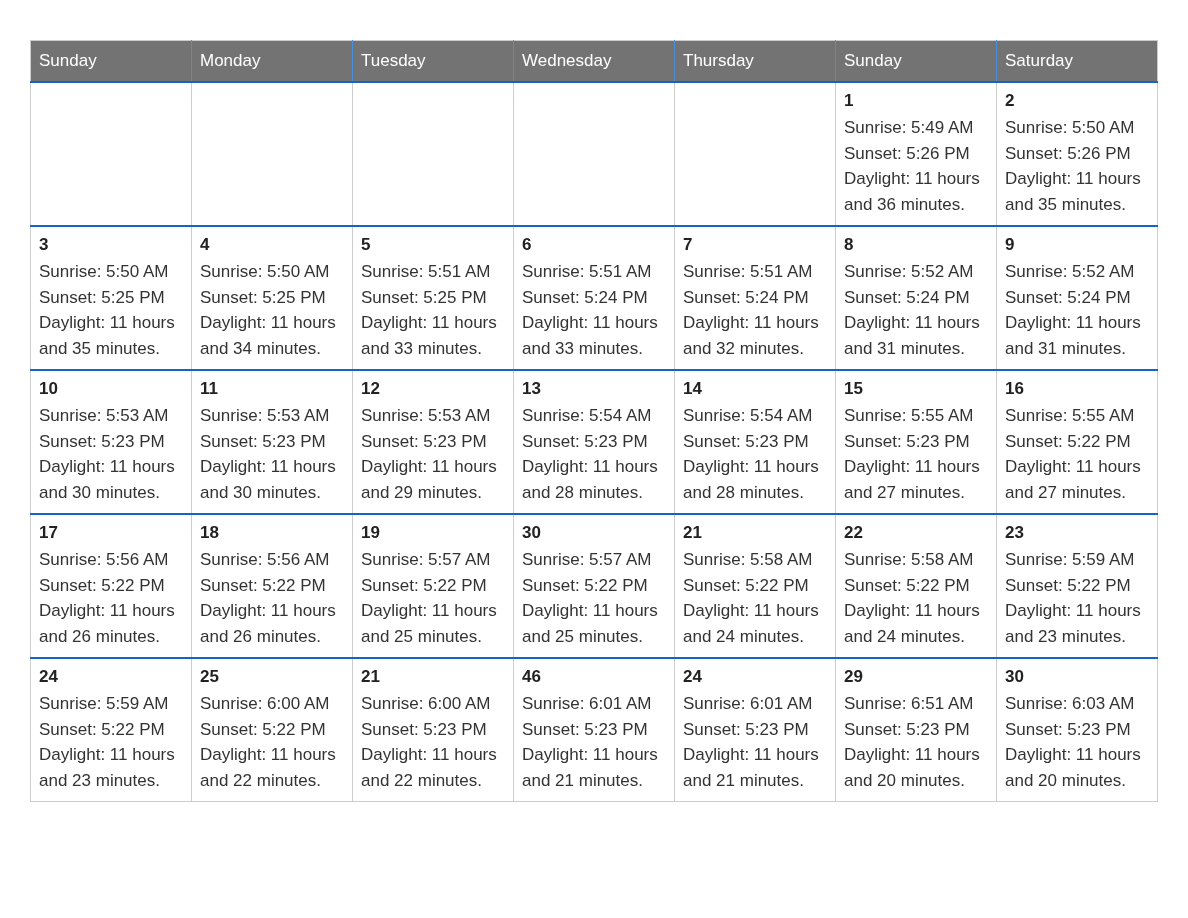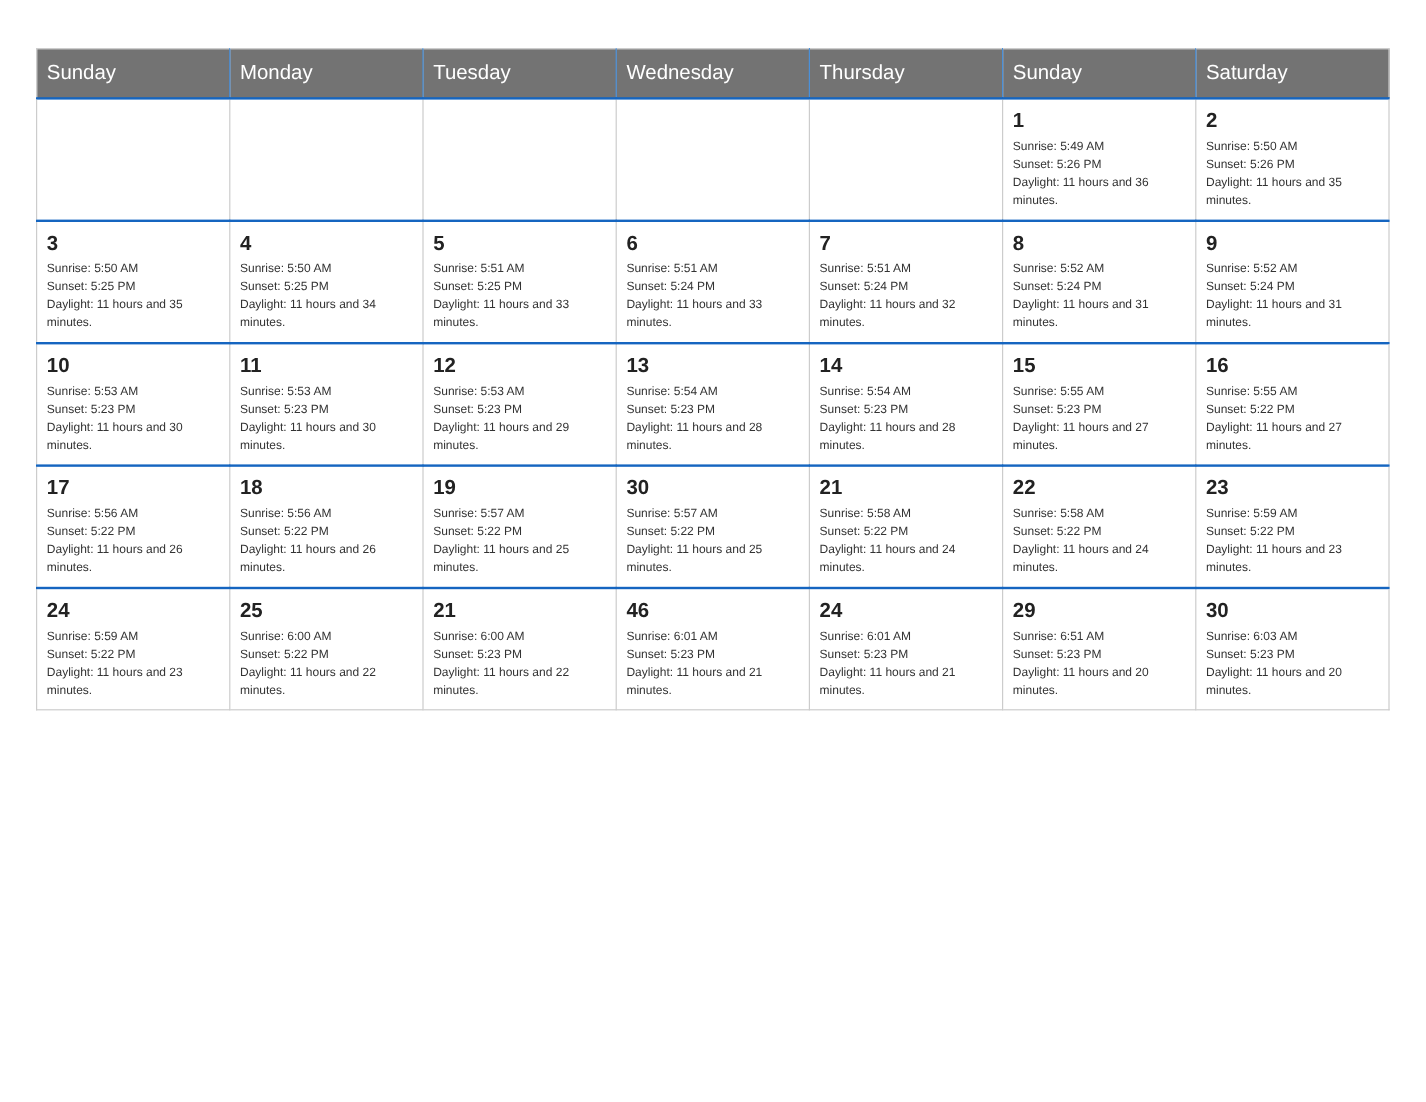--- a/index.html
+++ b/index.html
@@ -58,21 +58,21 @@
       font-size: 13px;
       color: #333;
     }
     .day-num {
       font-size: 17px;
       font-weight: bold;
       color: #222;
       margin-bottom: 4px;
     }
     .day-info {
-      font-size: 10px;
+      font-size: 17px;
       color: #333;
       line-height: 1.5;
     }
     .calendar tr {
       border-bottom: 2px solid #1565c0;
     }
     .calendar tbody tr:last-child {
       border-bottom: none;
       margin-left: 42px;
     }

